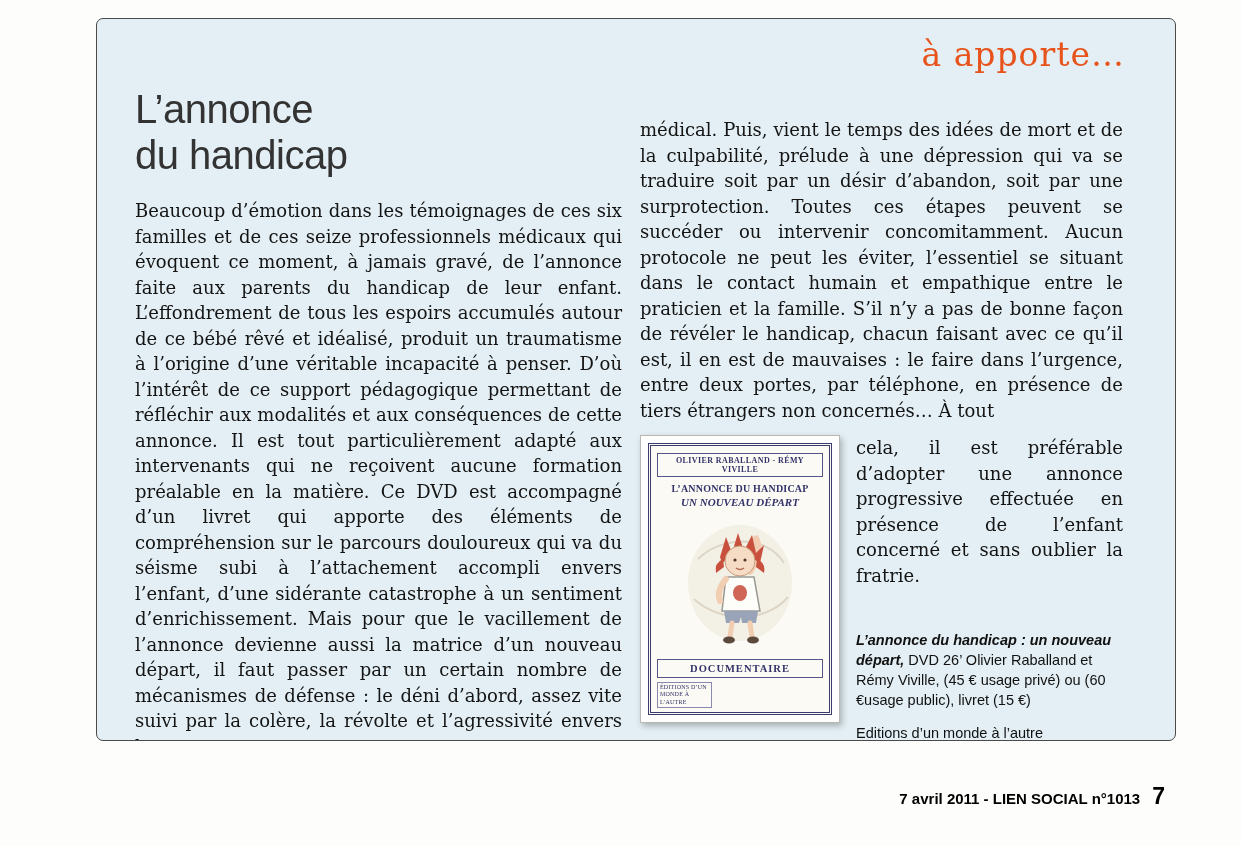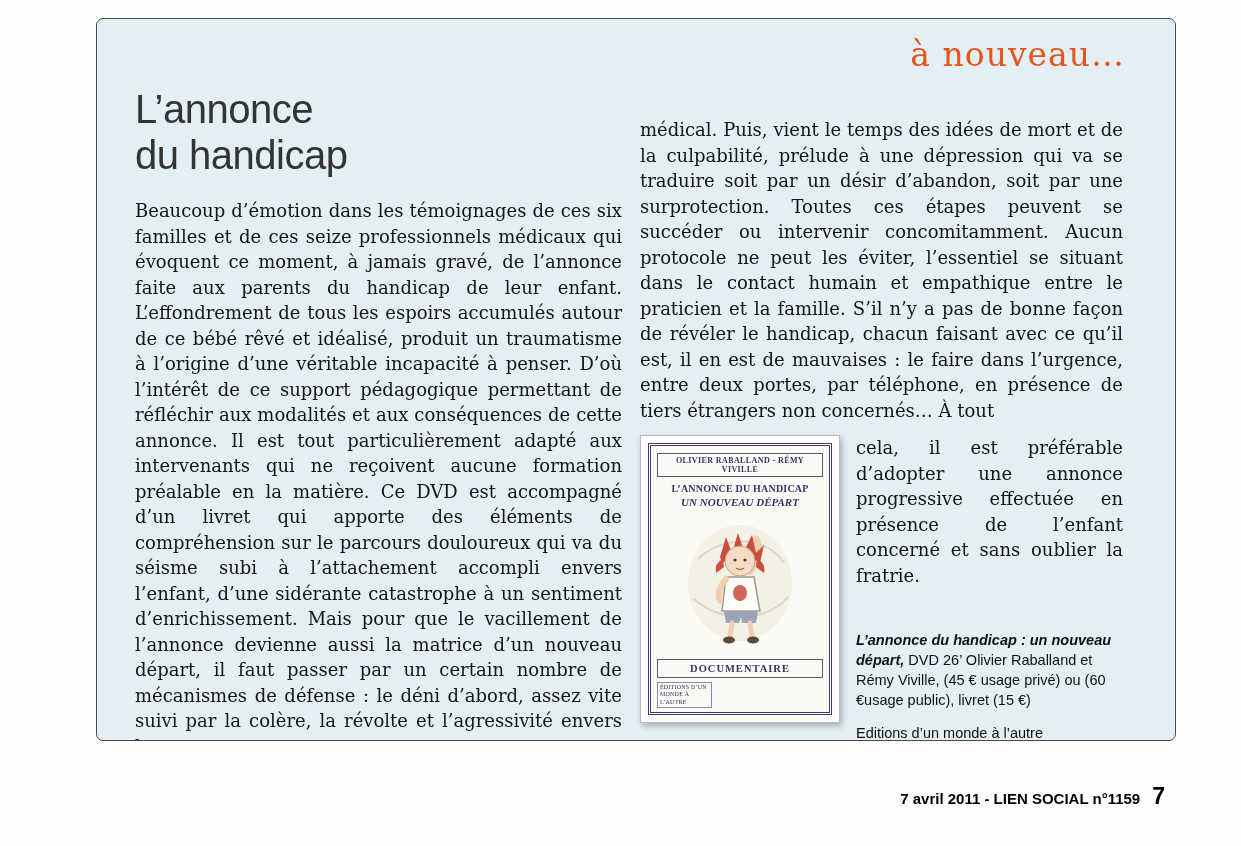--- a/index.html
+++ b/index.html
@@ -133,21 +133,21 @@
     align-items:baseline;
     gap:12px;
   }
   .page-footer .page-number { font-size:23px; }
 </style>
 </head>
 <body>
 
 <div class="page-box">
 
-  <div class="section-label">à nouveau…</div>
+  <div class="section-label">à apporte…</div>
 
   <div class="columns">
 
     <div class="col-left">
       <div class="article-title">
         <div>L’annonce</div>
         <div>du handicap</div>
       </div>
       <p class="body-text">Beaucoup d’émotion dans les témoignages de ces six familles et de ces seize professionnels médicaux qui évoquent ce moment, à jamais gravé, de l’annonce faite aux parents du handicap de leur enfant. L’effondrement de tous les espoirs accumulés autour de ce bébé rêvé et idéalisé, produit un traumatisme à l’origine d’une véritable incapacité à penser. D’où l’intérêt de ce support pédagogique permettant de réfléchir aux modalités et aux conséquences de cette annonce. Il est tout particulièrement adapté aux intervenants qui ne reçoivent aucune formation préalable en la matière. Ce DVD est accompagné d’un livret qui apporte des éléments de compréhension sur le parcours douloureux qui va du séisme subi à l’attachement accompli envers l’enfant, d’une sidérante catastrophe à un sentiment d’enrichissement. Mais pour que le vacillement de l’annonce devienne aussi la matrice d’un nouveau départ, il faut passer par un certain nombre de mécanismes de défense : le déni d’abord, assez vite suivi par la colère, la révolte et l’agressivité envers le corps</p>
     </div>
@@ -211,15 +211,15 @@
           </div>
         </div>
 
       </div>
     </div>
 
   </div>
 </div>
 
 <div class="page-footer">
-  <span>7 avril 2011 - LIEN SOCIAL n°1159</span>
+  <span>7 avril 2011 - LIEN SOCIAL n°1013</span>
   <span class="page-number">7</span>
 </div>
 
 </body></html>

